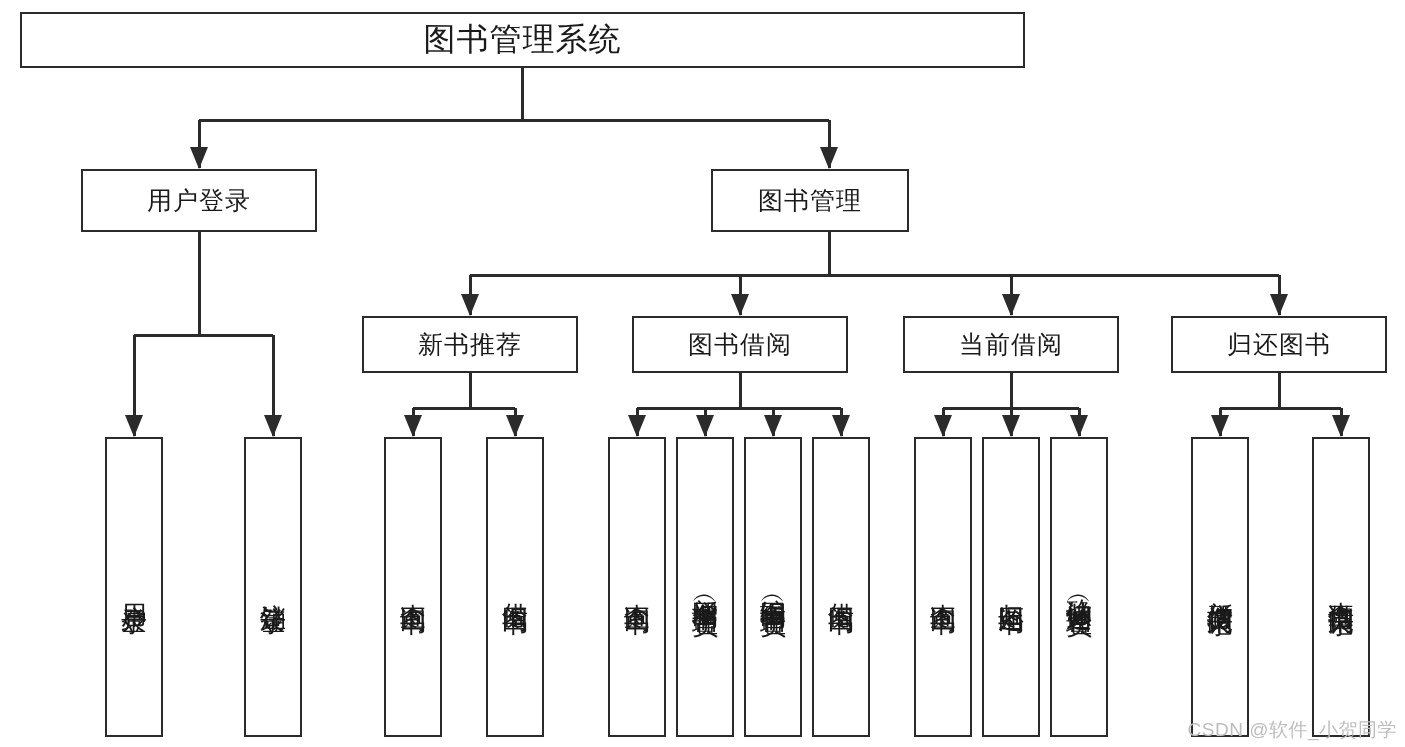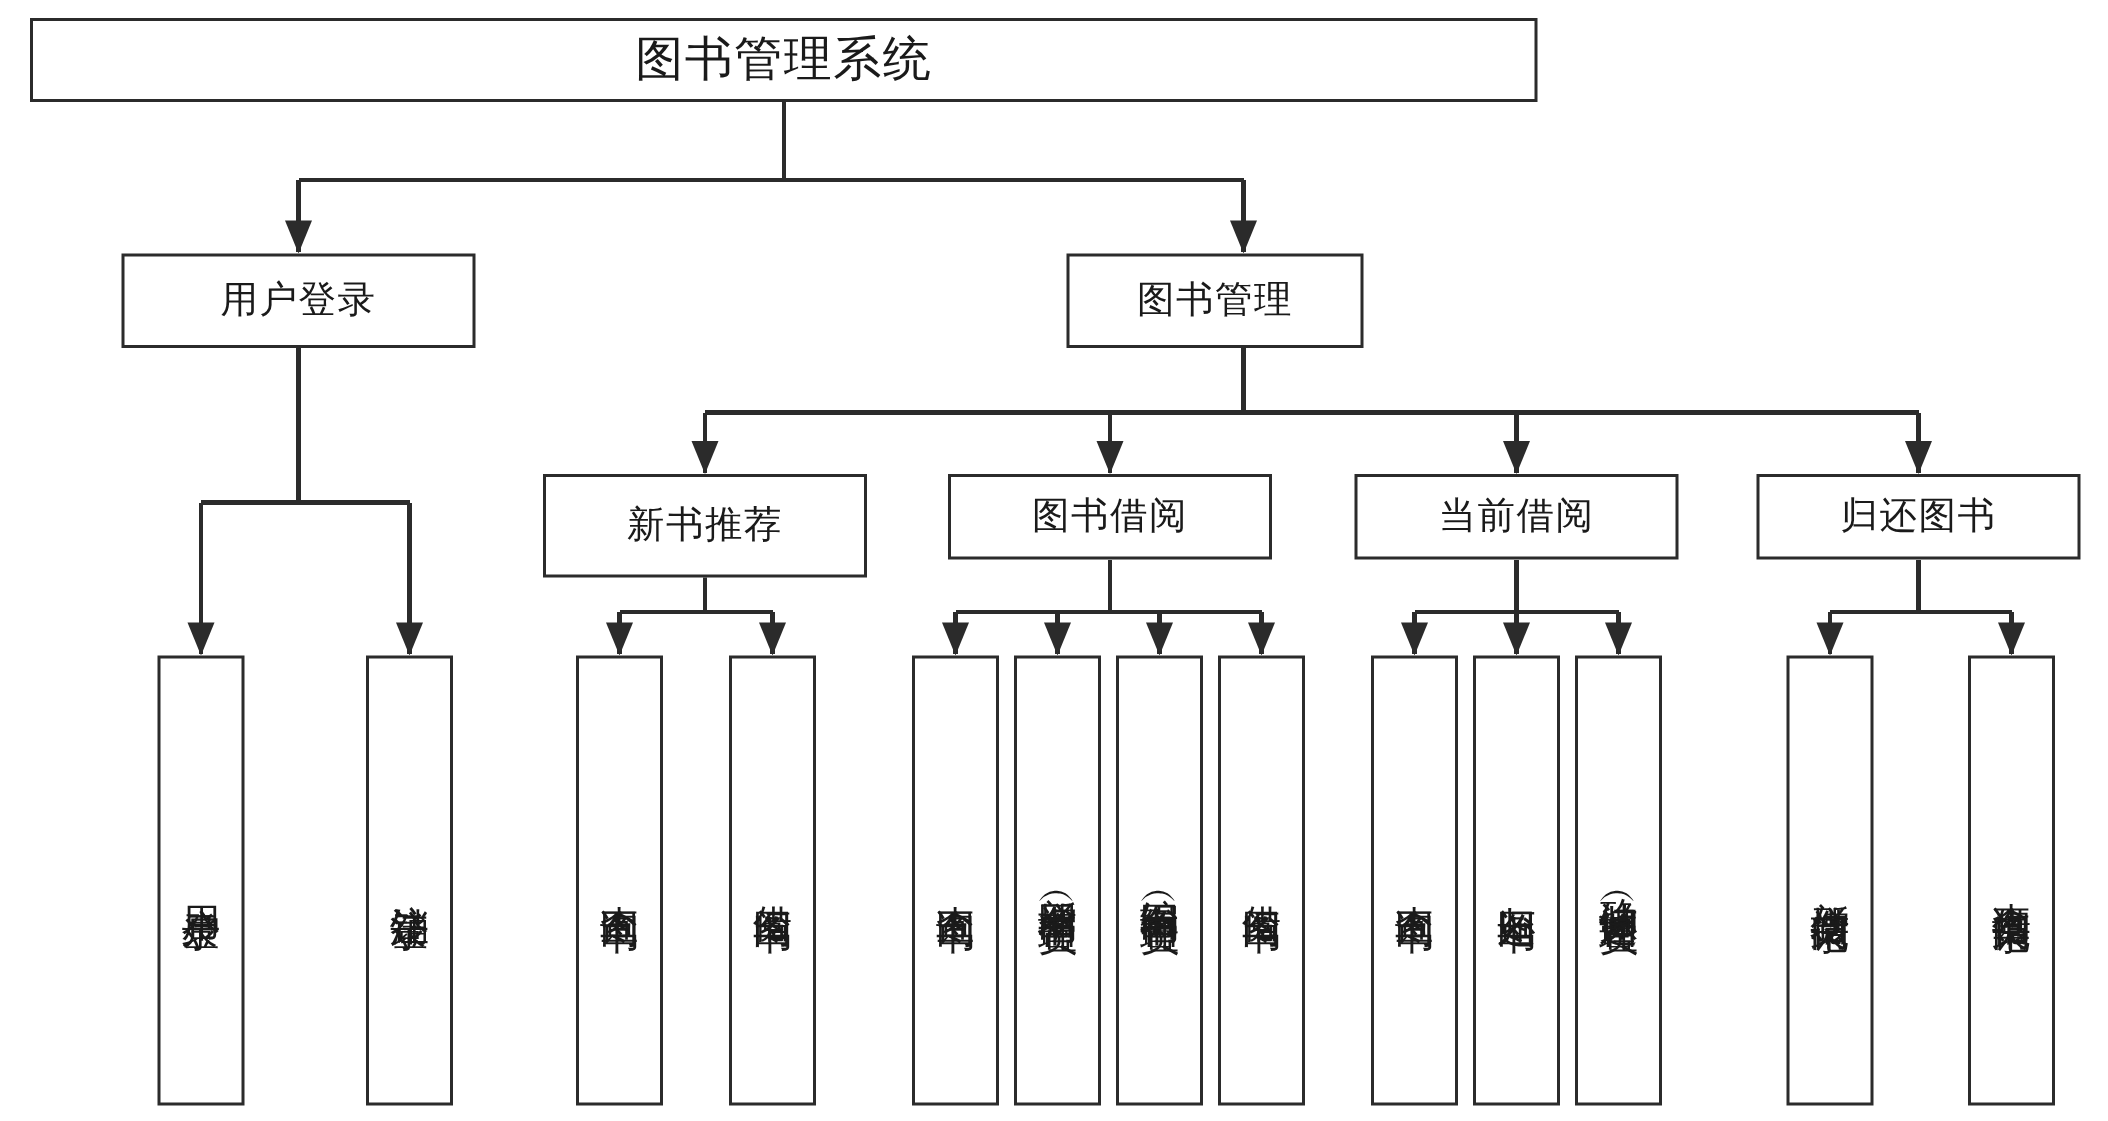--- a/index.html
+++ b/index.html
@@ -135,21 +135,21 @@
   <div id="nodes-layer">
       <div class="node horizontal root" style="left: 20px; top: 12px; width: 1005px; height: 56px;">
         <span class="node-label">图书管理系统</span>
       </div>
       <div class="node horizontal" style="left: 81px; top: 169px; width: 236px; height: 63px;">
         <span class="node-label">用户登录</span>
       </div>
       <div class="node horizontal" style="left: 711px; top: 169px; width: 198px; height: 63px;">
         <span class="node-label">图书管理</span>
       </div>
-      <div class="node horizontal" style="left: 362px; top: 316px; width: 216px; height: 69px;">
+      <div class="node horizontal" style="left: 362px; top: 316px; width: 216px; height: 57px;">
         <span class="node-label">新书推荐</span>
       </div>
       <div class="node horizontal" style="left: 632px; top: 316px; width: 216px; height: 57px;">
         <span class="node-label">图书借阅</span>
       </div>
       <div class="node horizontal" style="left: 903px; top: 316px; width: 216px; height: 57px;">
         <span class="node-label">当前借阅</span>
       </div>
       <div class="node horizontal" style="left: 1171px; top: 316px; width: 216px; height: 57px;">
         <span class="node-label">归还图书</span>
@@ -187,13 +187,14 @@
       <div class="node vertical" style="left: 1050px; top: 437px; width: 58px; height: 300px;">
         <span class="node-label">确认归还（管理员）</span>
       </div>
       <div class="node vertical" style="left: 1191px; top: 437px; width: 58px; height: 300px;">
         <span class="node-label">新增借阅记录</span>
       </div>
       <div class="node vertical" style="left: 1312px; top: 437px; width: 58px; height: 300px;">
         <span class="node-label">查询借阅记录</span>
       </div>
     </div>
+  <div class="watermark">CSDN @软件_小贺同学</div>
 </div>
 
 </body></html>

